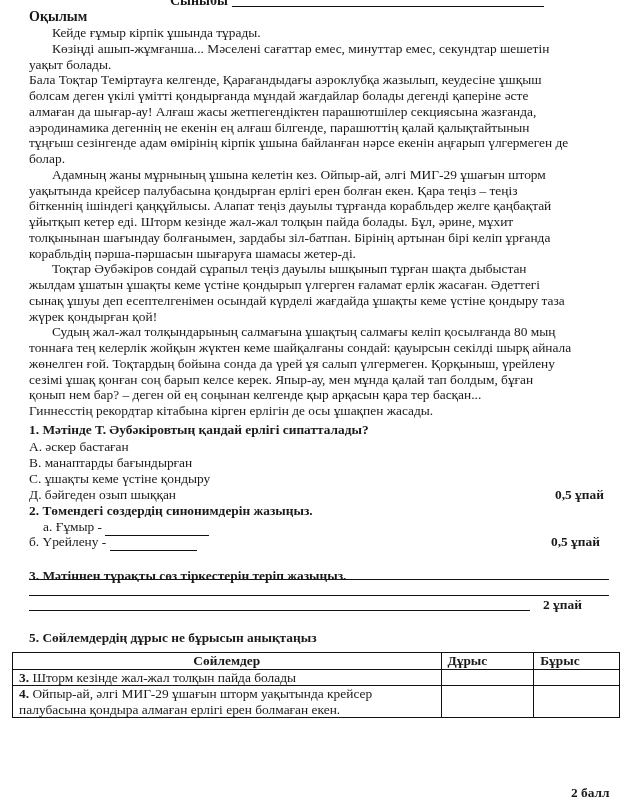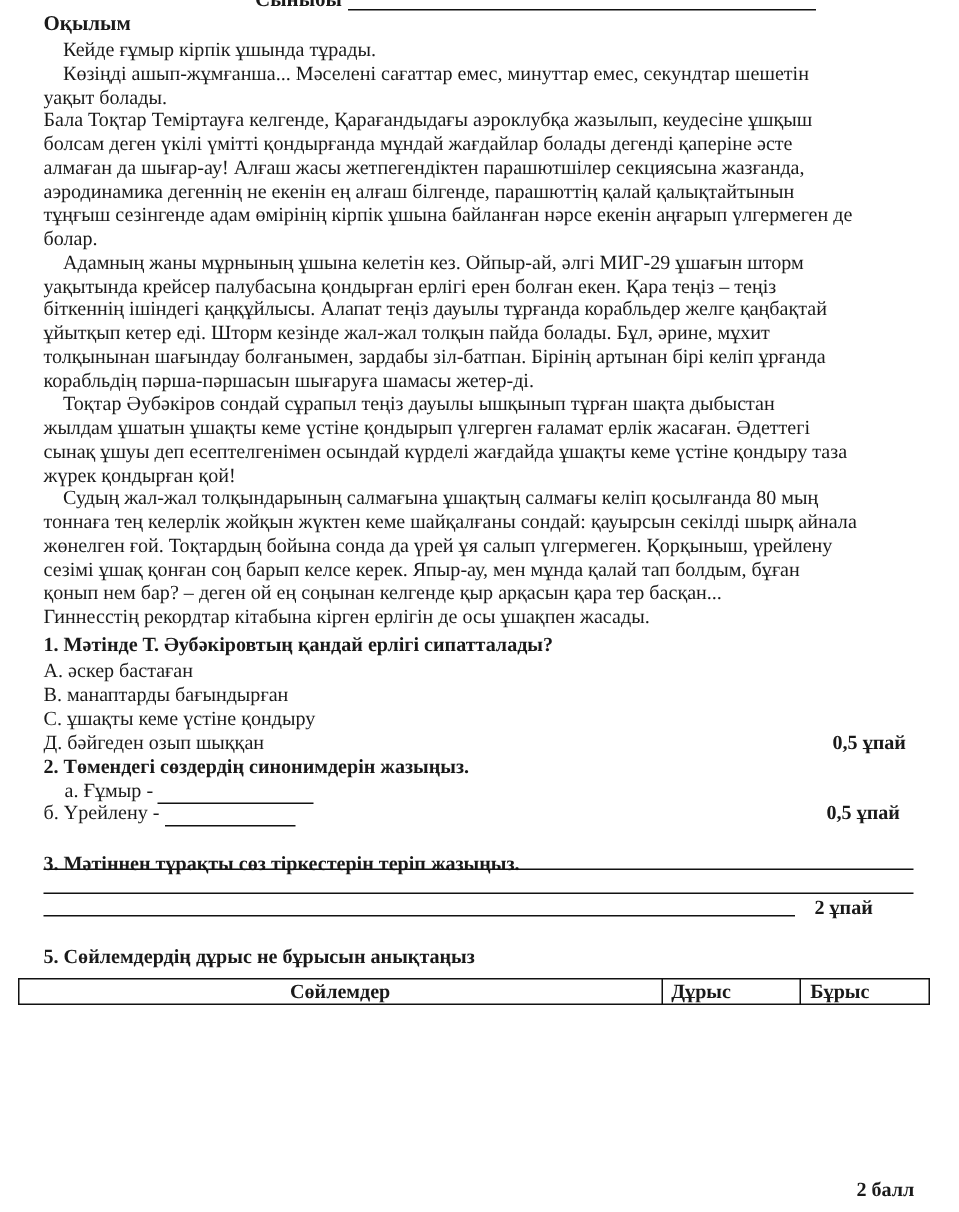--- a/index.html
+++ b/index.html
@@ -1,20 +1,20 @@
 <!DOCTYPE html>
 <html><head>
 <meta charset="utf-8">
 <style>
   html, body { margin:0; padding:0; background:#ffffff; }
   body { width:639px; height:808px; overflow:hidden; position:relative;
          font-family:"Liberation Serif", serif; color:#1a1a1a; font-size:13.4px; }
   .abs { position:absolute; white-space:nowrap; }
   .line { position:absolute; left:29px; white-space:nowrap; line-height:16px; }
-  .ind { left:42px; }
+  .ind { left:52px; }
   .b { font-weight:bold; }
   .uline { display:inline-block; border-bottom:1.3px solid #111; vertical-align:baseline; }
   .rule { position:absolute; border-bottom:1.3px solid #111; height:0; }
   table.tf { position:absolute; left:12px; top:652px; width:608px; border-collapse:collapse; }
   table.tf td, table.tf th { border:1.3px solid #111; padding:0 6px; font-size:13.4px; line-height:15.5px; vertical-align:top; }
   table.tf th { font-weight:bold; height:15px; }
   .c1 { width:418px; }
   .c2 { width:80px; text-align:left; }
   .c3 { width:73px; text-align:left; }
   .score { position:absolute; font-weight:bold; white-space:nowrap; }
@@ -81,16 +81,26 @@
 
 <table class="tf">
   <thead>
     <tr>
       <th class="c1" style="text-align:center;">Сөйлемдер</th>
       <th class="c2">Дұрыс</th>
       <th class="c3">Бұрыс</th>
     </tr>
   </thead>
   <tbody>
+    <tr style="height:16px;">
+      <td class="c1"><span class="b">3.</span> <span>Шторм кезінде жал-жал толқын пайда болады</span></td>
+      <td class="c2"></td>
+      <td class="c3"></td>
+    </tr>
+    <tr style="height:32px;">
+      <td class="c1"><span class="b">4.</span> <span>Ойпыр-ай, әлгі МИГ-29 ұшағын шторм уақытында крейсер палубасына қондыра алмаған ерлігі ерен болмаған екен.</span></td>
+      <td class="c2"></td>
+      <td class="c3"></td>
+    </tr>
   </tbody>
 </table>
 
 <div class="score" style="left:571px; top:785px;">2 балл</div>
 
 </body></html>

